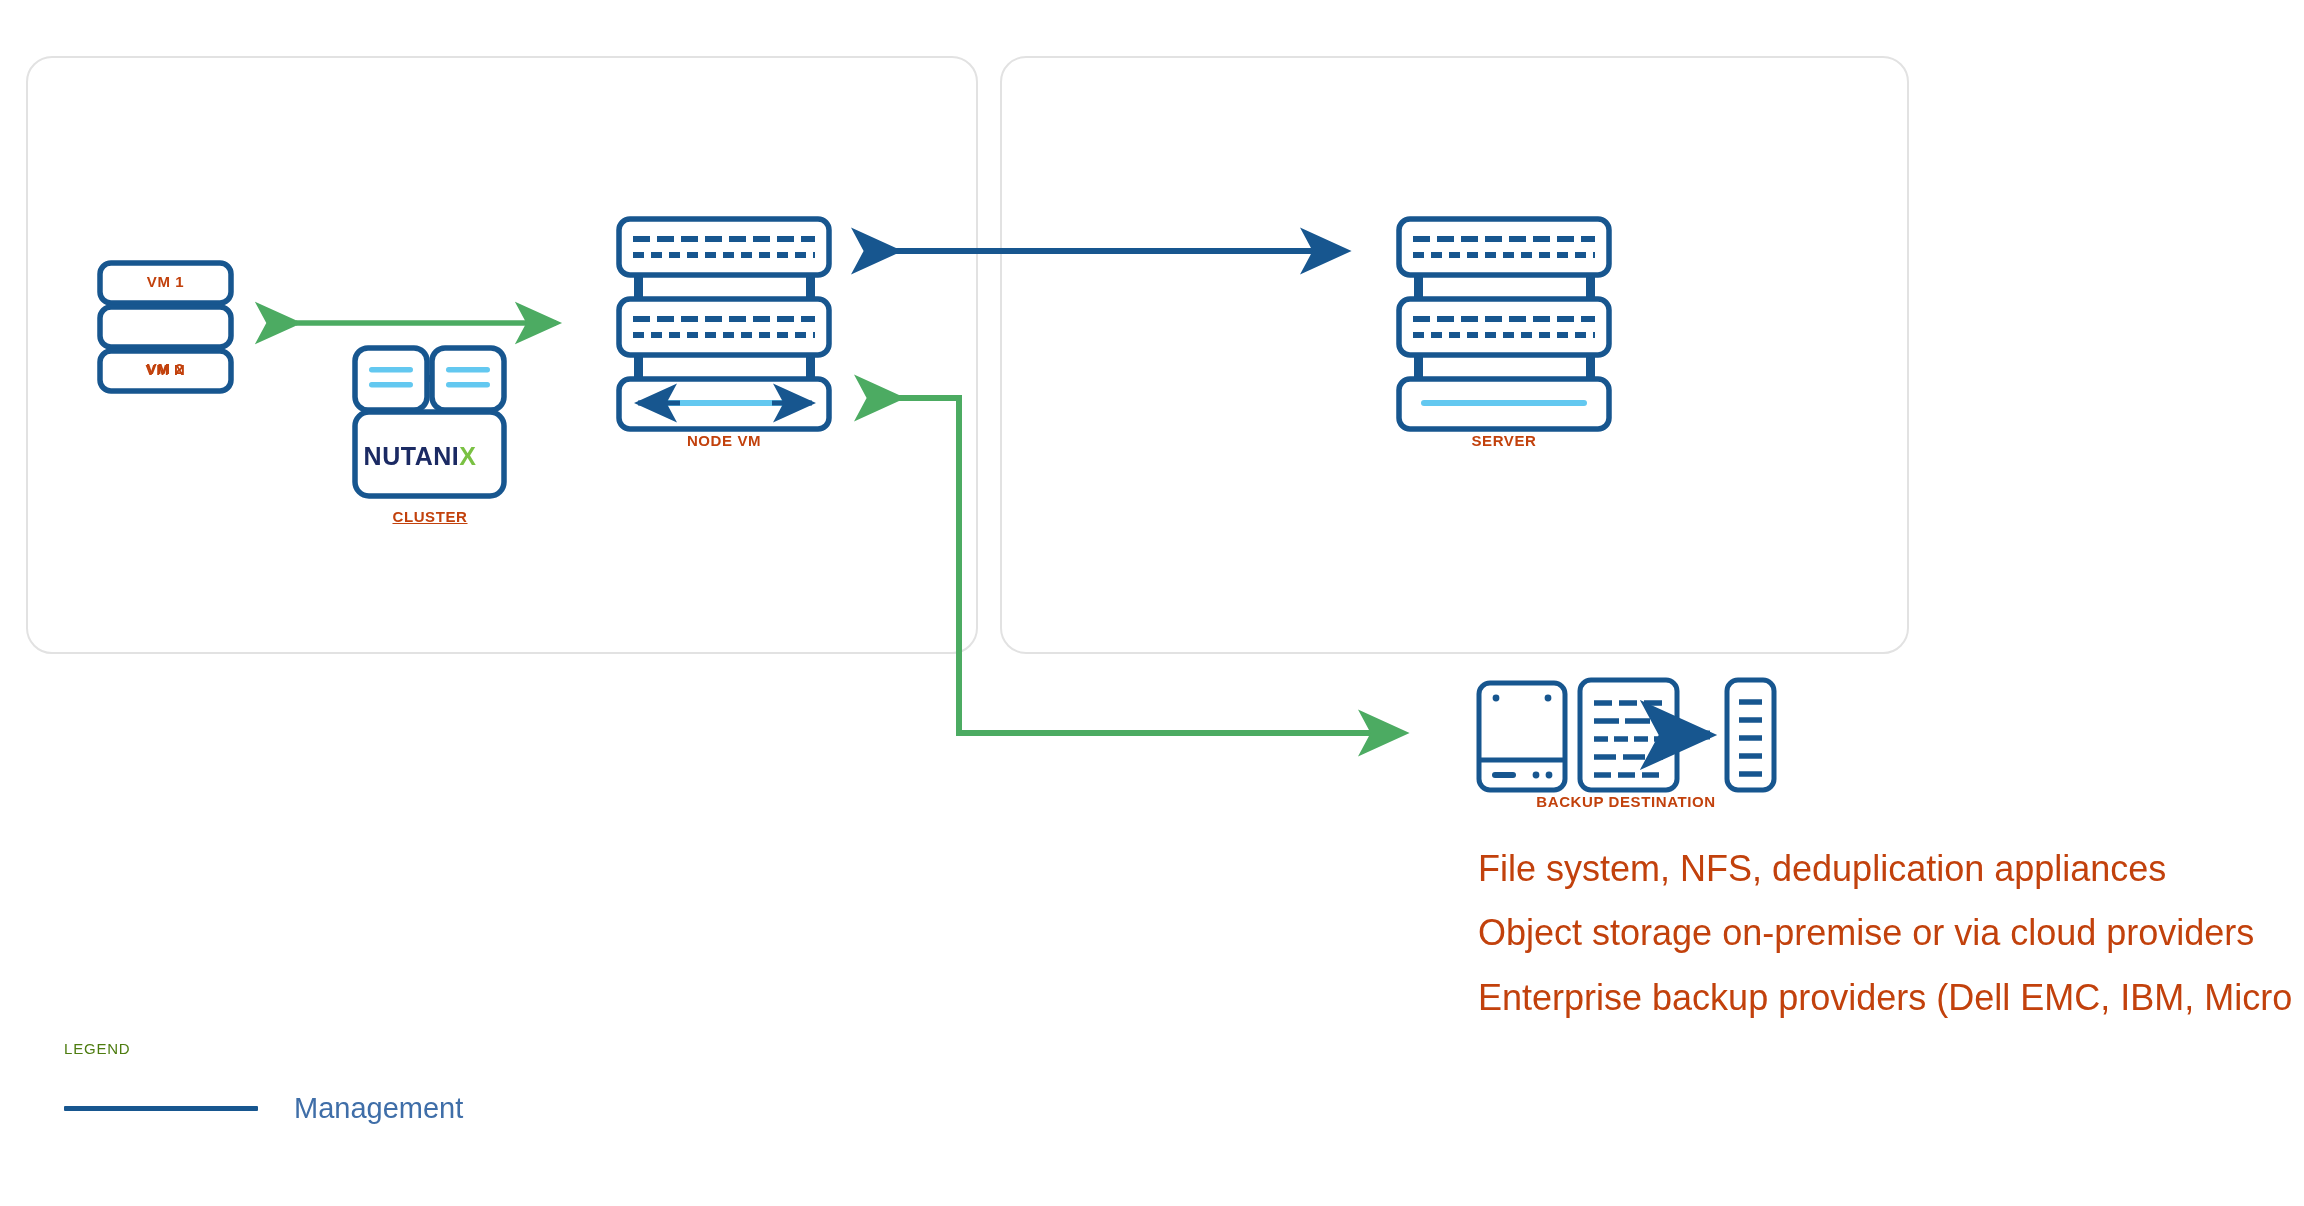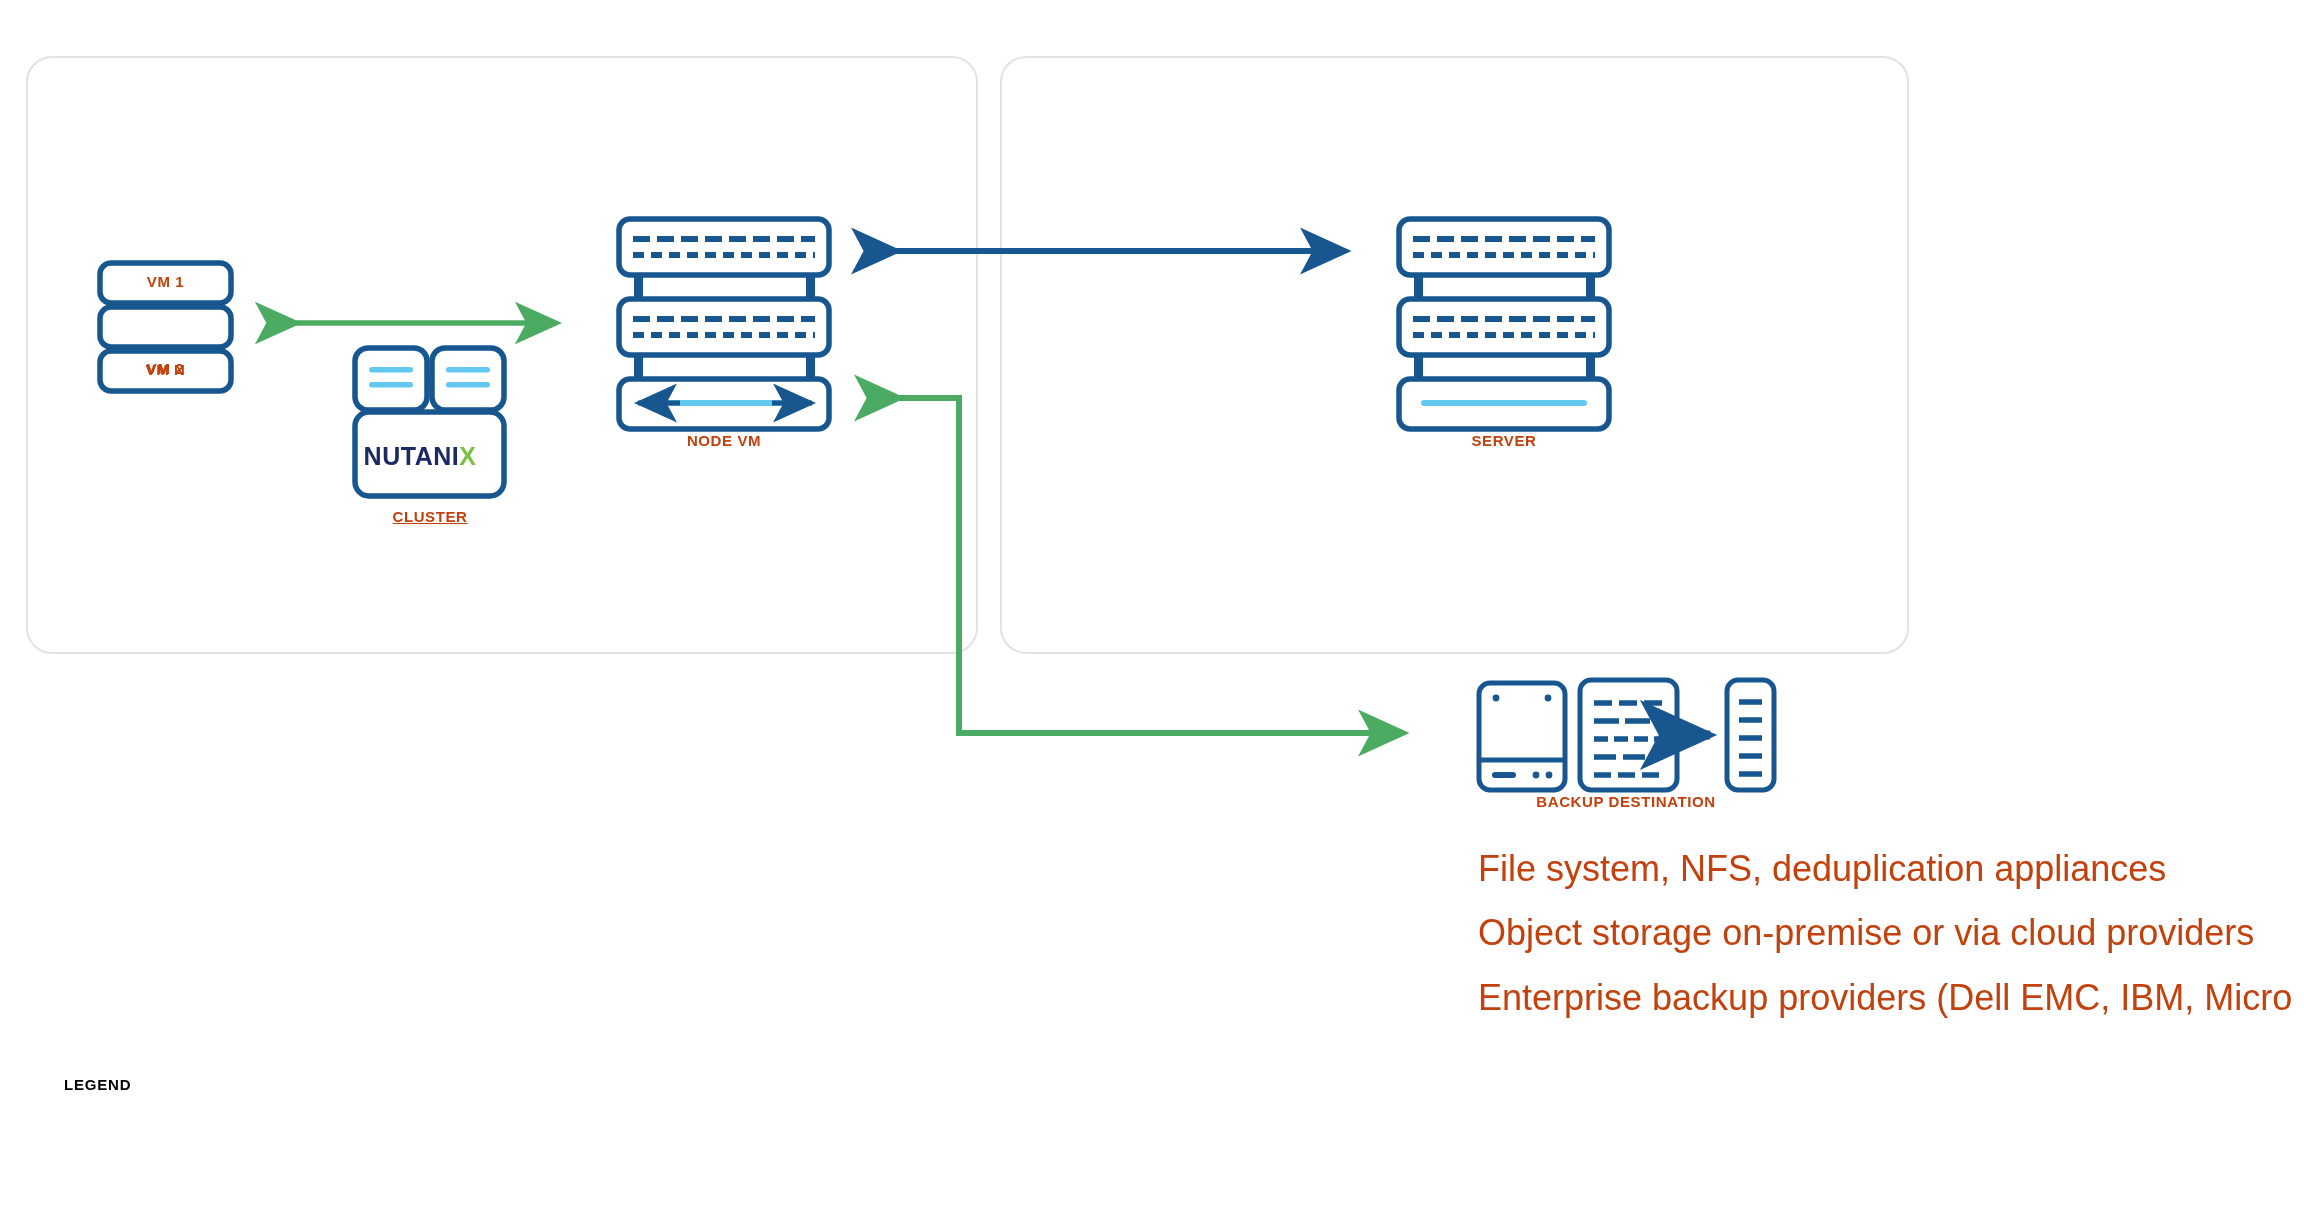--- a/index.html
+++ b/index.html
@@ -63,25 +63,24 @@
     font-weight: 300;
   }
 
   .legend {
     position: absolute;
     left: 64px;
     top: 1040px;
   }
   .legend-title {
     font-size: 15px;
-    font-weight: bold;
+    font-weight: normal;
     letter-spacing: 0.8px;
-    color: #000000;
+    color: #4d7c0f;
     margin-bottom: 26px;
-    margin-top: 36px;
   }
   .legend-row {
     display: flex;
     align-items: center;
     height: 50px;
   }
   .legend-swatch {
     width: 194px;
     height: 5px;
     border-radius: 1px;
@@ -238,15 +237,19 @@
   <div class="node-label" style="left:1471px; top:793px; width:310px;">BACKUP DESTINATION</div>
 
   <div class="desc-list">
     <div class="desc-line">File system, NFS, deduplication appliances</div>
     <div class="desc-line">Object storage on-premise or via cloud providers</div>
     <div class="desc-line">Enterprise backup providers (Dell EMC, IBM, Micro Focus, Veritas)</div>
   </div>
 
   <div class="legend">
     <div class="legend-title">LEGEND</div>
+    <div class="legend-row">
+      <span class="legend-swatch" style="background:#17568f;"></span>
+      <span class="legend-text">Management</span>
+    </div>
   </div>
 
 </div>
 
 </body></html>

